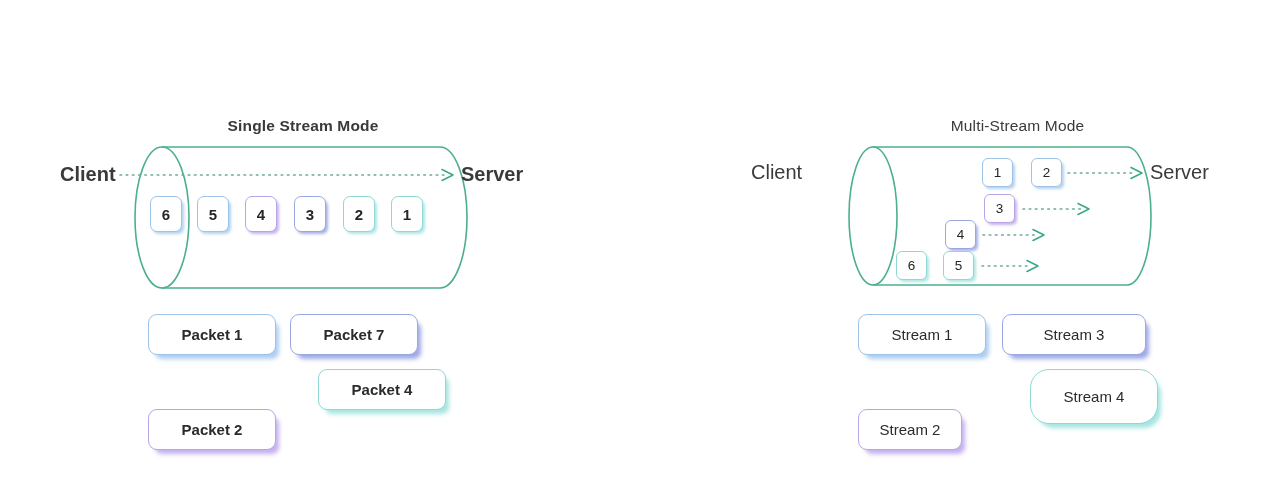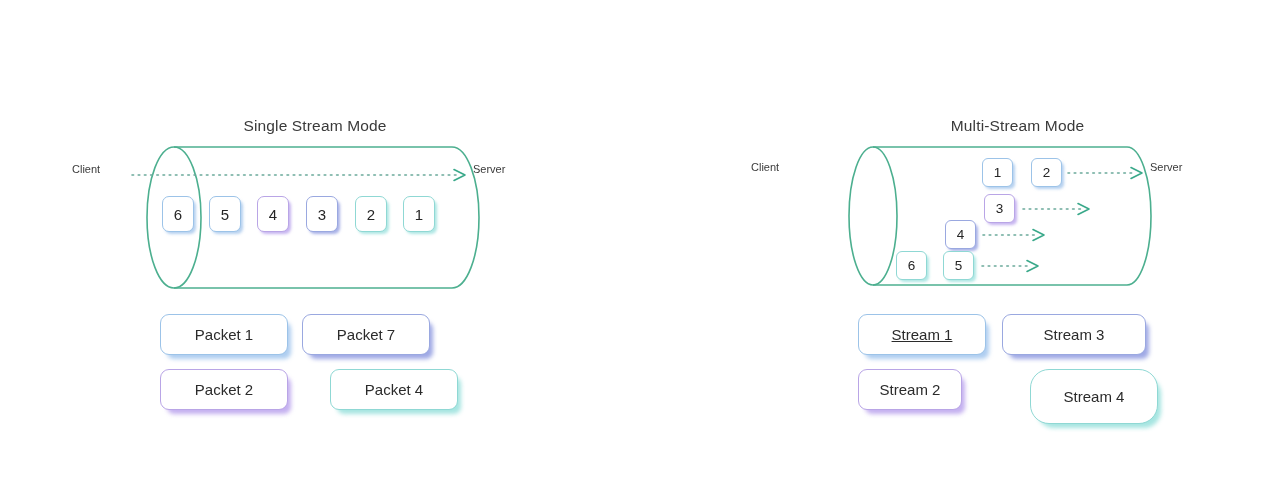--- a/index.html
+++ b/index.html
@@ -11,21 +11,21 @@
     width: 1265px;
     height: 486px;
     position: relative;
     overflow: hidden;
     font-family: "Liberation Sans", sans-serif;
     color: #2b2b2b;
     -webkit-font-smoothing: antialiased;
   }
 
   .panel { position: absolute; top: 0; height: 486px; }
-  #panel-left  { left: 12px;   width: 640px; }
+  #panel-left  { left: 0px;   width: 640px; font-weight: bold; }
   #panel-right { left: 660px; width: 625px; }
 
   .panel-title {
     position: absolute;
     top: 117px;
     width: 100%;
     text-align: center;
     font-size: 15.5px;
     color: #3a3a3a;
     letter-spacing: 0.15px;
@@ -33,21 +33,21 @@
   }
   #panel-left .panel-title  { left: -17px; }
   #panel-right .panel-title { left: 45px; }
 
   
   .cyl-svg { position: absolute; overflow: visible; }
 
   
   .endpoint-label {
     position: absolute;
-    font-size: 11px;
+    font-size: 20px;
     color: #3a3a3a;
     white-space: nowrap;
   }
 
   
   .num-box {
     position: absolute;
     width: 32px;
     height: 36px;
     background: #ffffff;
@@ -81,21 +81,21 @@
     display: flex;
     align-items: center;
     justify-content: center;
     font-size: 15px;
     color: #2b2b2b;
     box-sizing: border-box;
     white-space: nowrap;
   }
   .l-blue   { border: 1.4px solid #9cc3e8; box-shadow: 5px 6px 4px -2px rgba(125,175,230,.62); }
   .l-indigo { border: 1.4px solid #9aa8e0; box-shadow: 5px 6px 4px -2px rgba(110,125,215,.66); }
-  .l-purple { border: 1.4px solid #b9a5e6; box-shadow: 5px 6px 4px -2px rgba(165,135,232,.66); }
+  .l-purple { border: 1.4px solid #b9a5e6; box-shadow: 5px 6px 4px -2px rgba(165,135,232,.66); margin-top: 40px; }
   .l-teal   { border: 1.4px solid #8fd8d4; box-shadow: 5px 6px 4px -2px rgba(120,215,210,.66); margin-left: 28px; }
 </style>
 </head>
 <body>
 
 <div class="panel" id="panel-left">
 
   <div class="panel-title">Single Stream Mode</div>
 
   <svg class="cyl-svg" style="left:130px; top:145px;" width="340" height="145" viewBox="0 0 340 145">
@@ -163,18 +163,18 @@
       </svg>
       <div class="num-box sm c-teal" style="left: 236px; top: 251px;">6</div>
       <div class="num-box sm c-teal" style="left: 283px; top: 251px;">5</div>
       <svg class="arrow-svg" width="66" height="16" style="left: 322px; top: 258px;">
         <line x1="0" y1="8" x2="49" y2="8" stroke="#6aa99a" stroke-width="1.6" stroke-dasharray="1.6 4.6" stroke-linecap="round"></line>
         <path d="M45,2.5 L56,8 L45,13.5" stroke="#3aa98a" stroke-width="1.6" fill="none" stroke-linecap="round" stroke-linejoin="round"></path>
       </svg>
     </div>
 
   <div id="right-legend">
-      <div class="legend-card l-blue" style="left: 198px; top: 314px; width: 128px; height: 41px; text-decoration: underline;">Stream 1</div>
+      <div class="legend-card l-blue" style="left: 198px; top: 314px; width: 128px; height: 41px;">Stream 1</div>
       <div class="legend-card l-indigo" style="left: 342px; top: 314px; width: 144px; height: 41px;">Stream 3</div>
       <div class="legend-card l-purple" style="left: 198px; top: 369px; width: 104px; height: 41px;">Stream 2</div>
       <div class="legend-card l-teal" style="left: 342px; top: 369px; width: 128px; height: 55px; border-radius: 19px;">Stream 4</div>
     </div>
 </div>
 
 </body></html>

